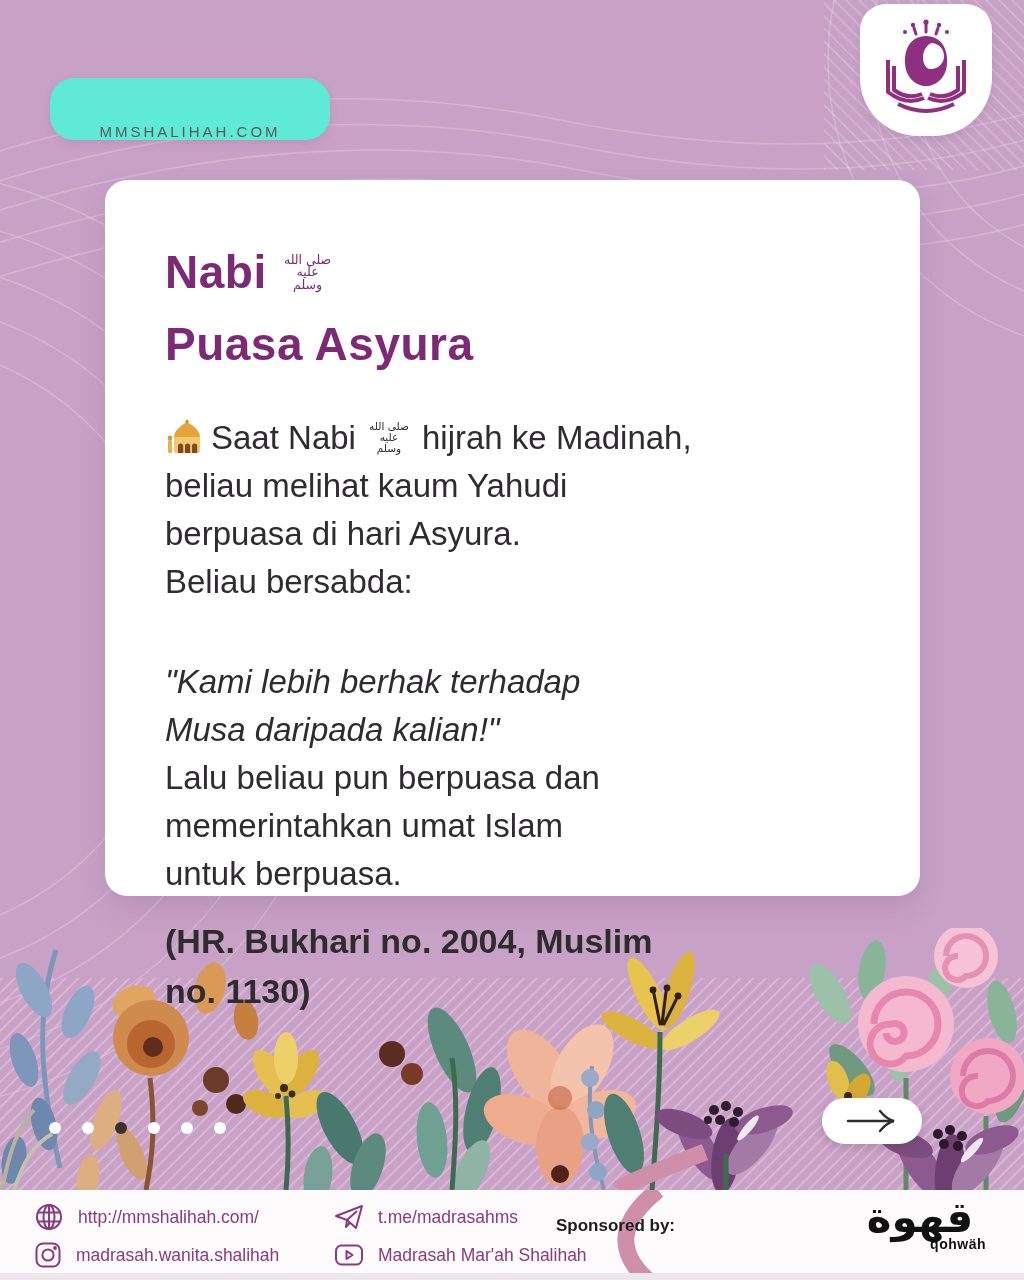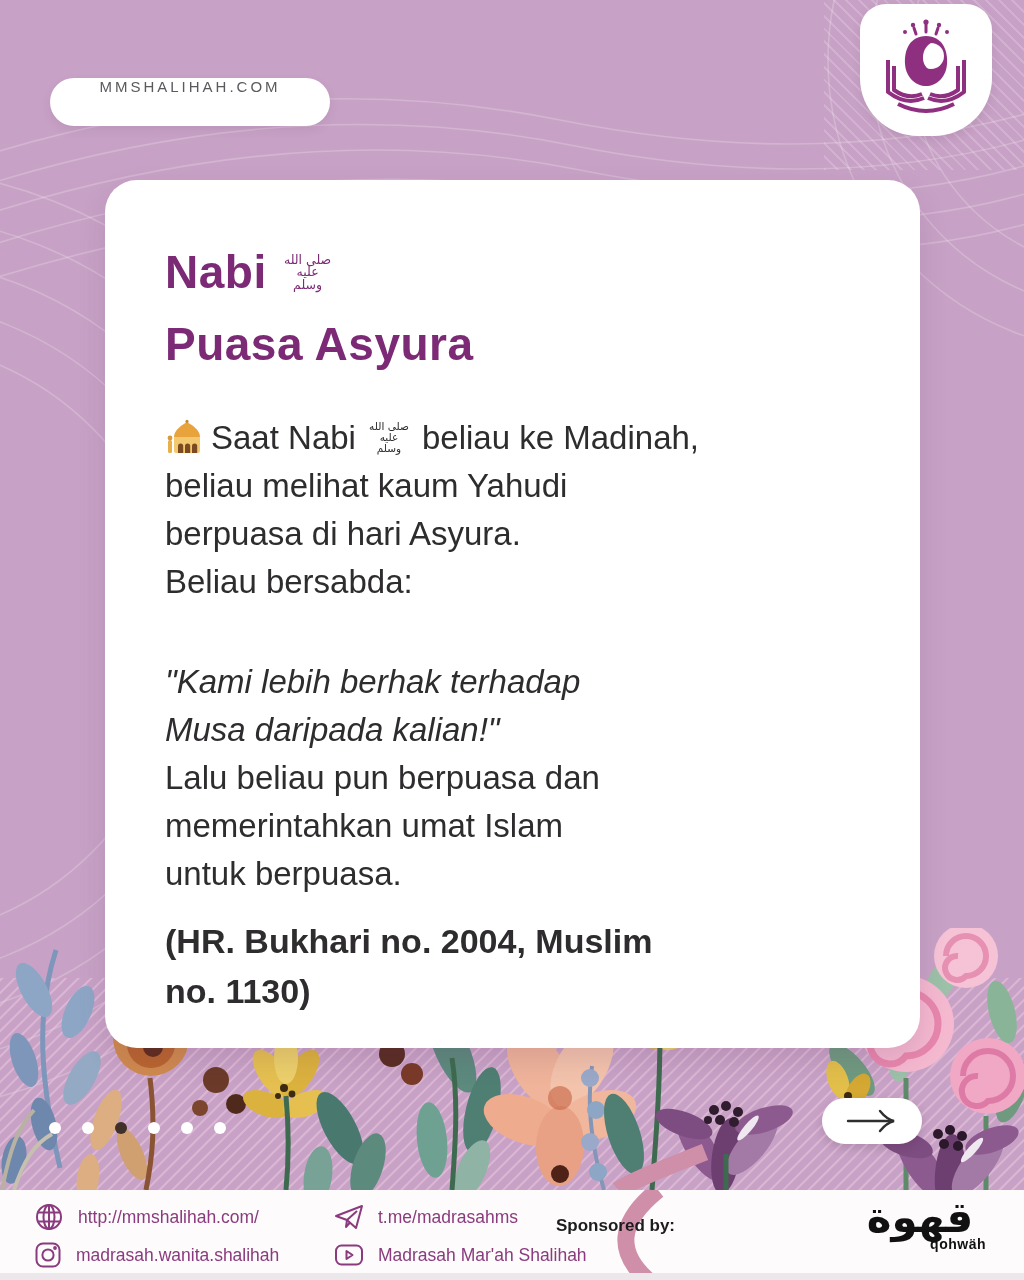--- a/index.html
+++ b/index.html
@@ -14,38 +14,38 @@
   
   .waves { position:absolute; inset:0; z-index:1; pointer-events:none; }
   .corner-stripes {
     position:absolute; right:0; top:0; width:200px; height:170px; z-index:1;
     background:repeating-linear-gradient(45deg, rgba(255,255,255,.28) 0 2px, transparent 2px 9px);
     opacity:.6; pointer-events:none;
   }
 
   
   .site-pill {
-    position:absolute; left:50px; top:78px; width:280px; height:48px; z-index:4;
-    background:#ffffff; border-radius:24px; display:flex; align-items:flex-start; justify-content:center;
+    position:absolute; left:50px; top:78px; width:280px; height:62px; z-index:4;
+    background:#5eead4; border-radius:24px; display:flex; align-items:flex-end; justify-content:center;
     box-shadow:0 4px 10px rgba(90,40,90,.10);
   }
   .site-pill span { font-size:15px; letter-spacing:3px; color:#5a5a5e; font-weight:500; }
 
   
   .logo-badge {
     position:absolute; left:860px; top:4px; width:132px; height:132px; z-index:4;
     background:#ffffff; border-radius:26px 26px 58px 58px;
     box-shadow:0 4px 10px rgba(90,40,90,.12);
     display:flex; align-items:center; justify-content:center;
   }
 
   
   .card {
-    position:absolute; left:105px; top:180px; width:815px; height:868px; z-index:5;
-    background:#ffffff; border-radius:32px; padding:56px 58px 0 60px;
+    position:absolute; left:105px; top:180px; width:815px; height:716px; z-index:5;
+    background:#ffffff; border-radius:22px; padding:56px 58px 0 60px;
     box-shadow:0 12px 28px rgba(90,40,90,.14);
   }
   .card-title { color:#7c2a76; font-weight:800; font-size:46px; line-height:72px; letter-spacing:.5px; }
   .saw {
     display:inline-block; vertical-align:middle; text-align:center;
     font-family:"DejaVu Sans",sans-serif; font-weight:400;
     line-height:1.02; transform:translateY(-3px); margin:0 4px;
   }
   .card-title .saw { font-size:12.5px; }
   .body-text { margin-top:34px; color:#2e2c2e; font-size:33px; line-height:48px; font-weight:400; }
@@ -162,21 +162,21 @@
             <path d="M13 35 v-7 a2.6 2.6 0 0 1 5.2 0 v7 Z"></path>
             <path d="M20 35 v-7 a2.6 2.6 0 0 1 5.2 0 v7 Z"></path>
             <path d="M27 35 v-7 a2.6 2.6 0 0 1 5.2 0 v7 Z"></path>
           </g>
         </svg><span>Saat Nabi</span>
         <span class="saw">
           <span style="display:block">صلى الله</span>
           <span style="display:block">عليه</span>
           <span style="display:block">وسلم</span>
         </span>
-        <span>beliau ke Madinah,</span>
+        <span>hijrah ke Madinah,</span>
       </div>
       <div>beliau melihat kaum Yahudi</div>
       <div>berpuasa di hari Asyura.</div>
       <div>Beliau bersabda:</div>
 
       <div class="quote">
         <div>"Kami lebih berhak terhadap</div>
         <div>Musa daripada kalian!"</div>
       </div>
 

